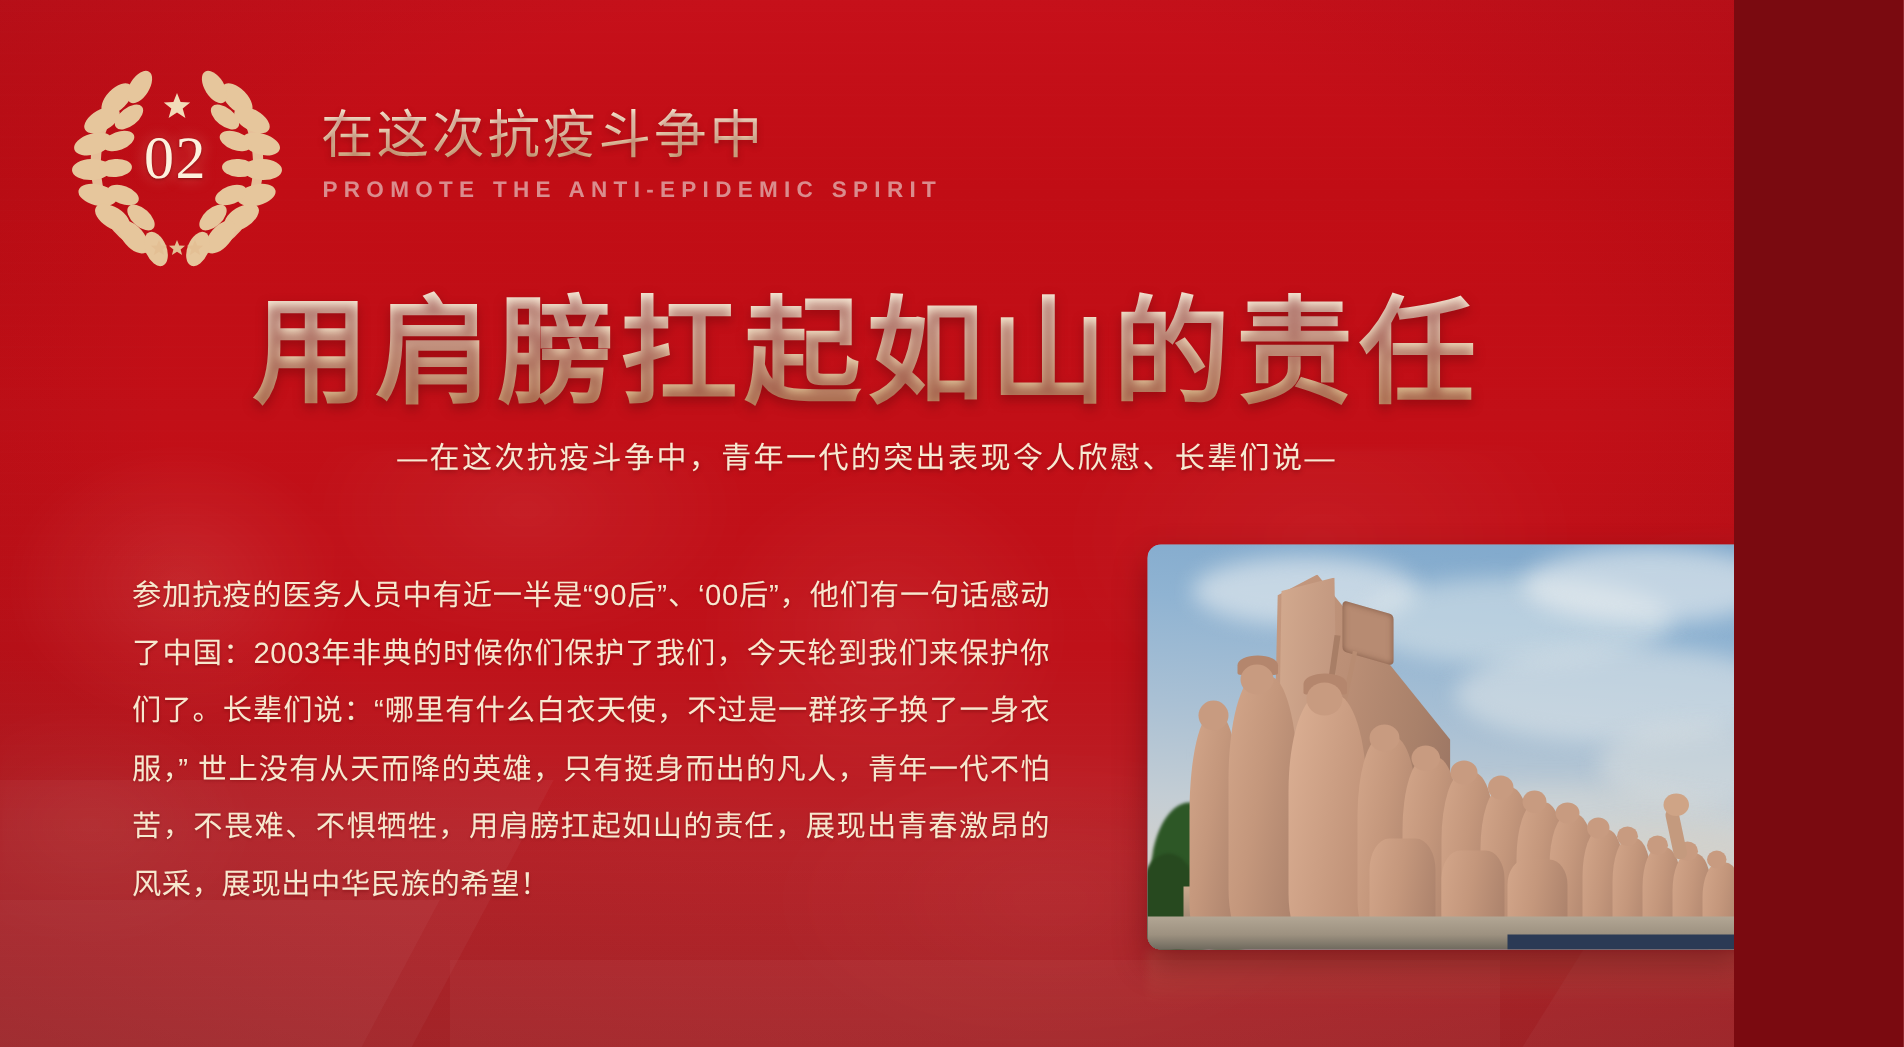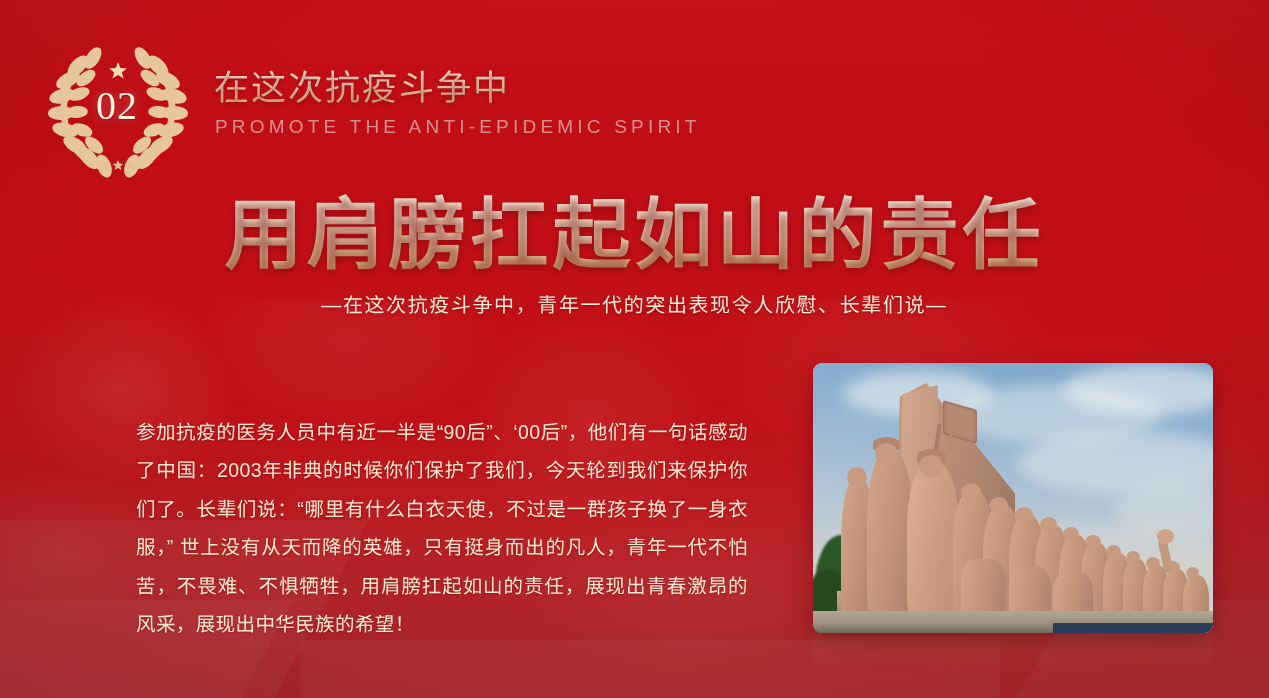--- a/index.html
+++ b/index.html
@@ -3,21 +3,21 @@
 <meta charset="utf-8">
 <title>Presentation Slide</title>
 <style>
   html, body {
     margin: 0;
     padding: 0;
     background: #7a0a10;
   }
   #slide {
     position: relative;
-    width: 1269px;
+    width: 1156px;
     height: 698px;
     overflow: hidden;
     font-family: "Liberation Sans", "DejaVu Sans", sans-serif;
     background: #c20d16;
   }
 
   
   .bg-base {
     position: absolute;
     inset: 0;
@@ -116,23 +116,23 @@
     letter-spacing: 2px;
     line-height: 1.25;
     background: linear-gradient(180deg, #fdf0dc 0%, #f3e0c2 42%, #e0c49a 75%, #cfae82 100%);
     -webkit-background-clip: text;
     background-clip: text;
     color: transparent;
     text-shadow: 0 2px 4px rgba(110,8,12,.45);
     margin: 0 0 6px 2px;
   }
   .section-subtitle {
-    font-size: 19px;
+    font-size: 15px;
     letter-spacing: 4.2px;
-    font-weight: 400;
+    font-weight: 700;
     color: #e0a9a8;
     opacity: .82;
     margin-left: 3px;
     white-space: nowrap;
     text-align: right;
   }
 
   
   .hero {
     position: absolute;
@@ -167,23 +167,22 @@
     text-shadow: 0 1px 3px rgba(110,8,12,.55);
   }
 
   
   .content {
     position: absolute;
     left: 0; right: 0;
     top: 360px;
     bottom: 0;
     display: flex;
-    align-items: center;
+    align-items: flex-start;
     gap: 0;
-    margin-left: 48px;
   }
   .paragraph {
     width: 612px;
     margin-left: 88px;
     margin-top: 18px;
     font-size: 19.5px;
     line-height: 38.5px;
     letter-spacing: .4px;
     color: #f7e8cf;
     text-align: justify;

